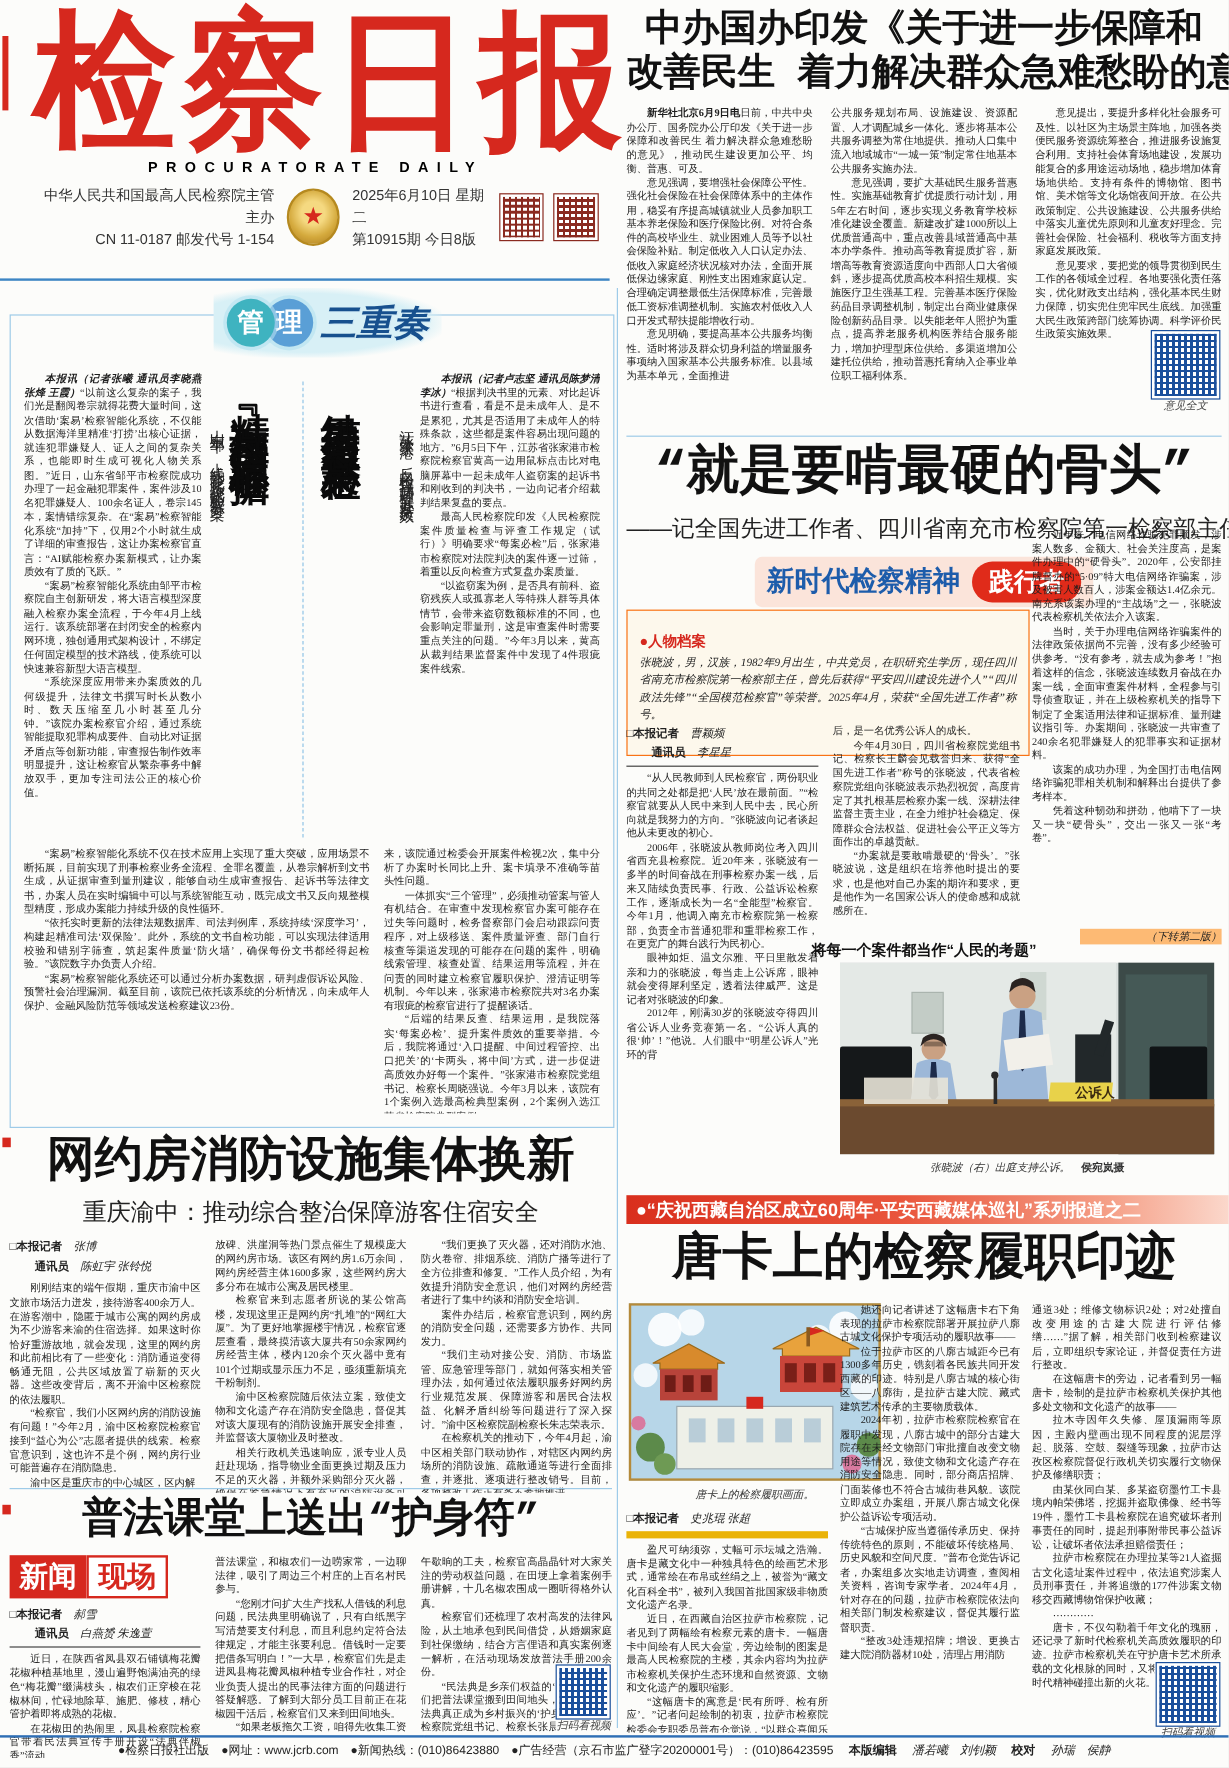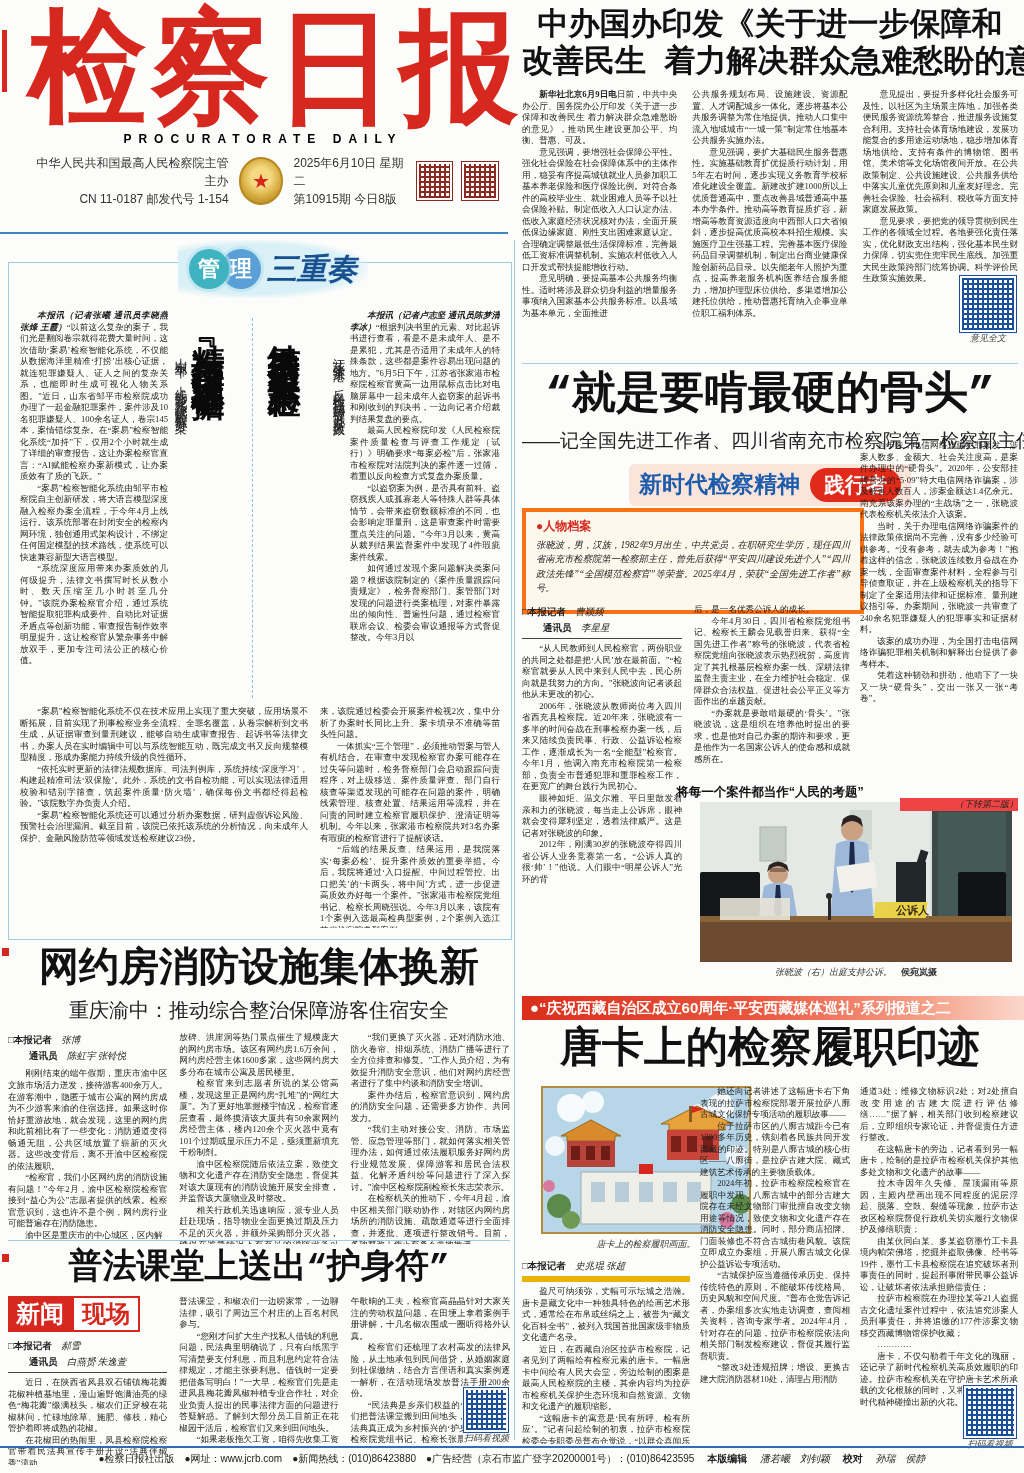--- a/index.html
+++ b/index.html
@@ -55,21 +55,21 @@
         font-family:"Liberation Sans",sans-serif;box-shadow:0 0 0 3px rgba(180,225,240,.6);}
   .gl-c1{background:#3fb3c0;z-index:2;}
   .gl-c2{background:#5a9fd6;margin-left:-8px;z-index:1;}
   .gl-rest{color:#17508e;font-weight:900;font-size:30px;font-style:italic;margin-left:6px;
         font-family:"Liberation Sans",sans-serif;text-shadow:1px 1px 0 #cfe8f4;}
   .spirit{background:#fbe4da;border-radius:6px;display:flex;align-items:center;
         padding:4px 10px;gap:10px;}
   .spirit .t{color:#1d5cab;font-weight:900;font-size:23px;font-family:"Liberation Sans",sans-serif;}
   .spirit .pill{background:#e02b1a;color:#fff;font-weight:900;font-size:21px;border-radius:20px;
         padding:3px 14px;font-family:"Liberation Sans",sans-serif;}
-  .profile{background:#fdf8ec;border:4px solid #f97316;padding:6px 10px;}
+  .profile{background:#fdf8ec;border:1px solid #f97316;padding:17px 10px;}
   .profile .ttl{color:#d6281e;font-weight:900;font-size:12px;font-family:"Liberation Sans",sans-serif;}
   .profile .bd{font-size:9.3px;font-style:italic;line-height:1.55;color:#222;text-align:justify;margin-top:3px;}
   .seriesbar{background:linear-gradient(90deg,#d92f1d 0%,#e9553c 45%,#f5a088 80%,#fbd9cd 100%);
         color:#fff;font-weight:900;font-size:15px;font-family:"Liberation Sans",sans-serif;
         display:flex;align-items:center;padding-left:8px;}
   .scene{display:inline-flex;font-family:"Liberation Sans",sans-serif;font-weight:900;font-size:24px;}
   .scene .s1{background:#d6281e;color:#fff;padding:2px 8px;}
   .scene .s2{background:#fff;color:#d6281e;border:2px solid #d6281e;padding:0 8px;}
   
   .footer{font-size:10px;color:#222;text-align:center;font-family:"Liberation Sans",sans-serif;}
@@ -156,21 +156,20 @@
   <div class="vsub abs" style="left:172px;top:348px;height:340px;">山东邹平：上线智能化系统赋能检察办案</div>
   <div class="vtitle abs" style="left:192px;top:318px;height:386px;">精准『打捞』锁定核心证据</div>
   <div class="vdash abs" style="left:252px;top:318px;height:380px;"></div>
   <div class="vtitle abs" style="left:268px;top:318px;height:386px;">结果运用做实『每案必检』</div>
   <div class="vsub abs" style="left:330px;top:348px;height:340px;">江苏张家港：反向检查找问题提升办案质效</div>
   <div class="col abs" style="left:350px;top:310px;width:150px;height:388px;">
     <p class="para"><b class="leaditalic">本报讯（记者卢志坚 通讯员陈梦清 李冰）</b><span>“根据判决书里的元素、对比起诉书进行查看，看是不是未成年人、是不是累犯，尤其是否适用了未成年人的特殊条款，这些都是案件容易出现问题的地方。”6月5日下午，江苏省张家港市检察院检察官黄高一边用鼠标点击比对电脑屏幕中一起未成年人盗窃案的起诉书和刚收到的判决书，一边向记者介绍裁判结果复盘的要点。</span></p>
     <div>
         <p class="para">最高人民检察院印发《人民检察院案件质量检查与评查工作规定（试行）》明确要求“每案必检”后，张家港市检察院对法院判决的案件逐一过筛，着重以反向检查方式复盘办案质量。</p>
         <p class="para">“以盗窃案为例，是否具有前科、盗窃残疾人或孤寡老人等特殊人群等具体情节，会带来盗窃数额标准的不同，也会影响定罪量刑，这是审查案件时需要重点关注的问题。”今年3月以来，黄高从裁判结果监督案件中发现了4件瑕疵案件线索。</p>
-        <p class="para">如何通过发现个案问题解决类案问题？根据该院制定的《案件质量跟踪问责规定》，检务督察部门、案管部门对发现的问题进行类案梳理，对案件暴露出的倾向性、普遍性问题，通过检察官联席会议、检委会审议通报等方式督促整改。今年3月以</p>
       </div>
   </div>
 
   <div class="col abs" style="left:20px;top:706px;width:288px;height:222px;">
     <div>
         <p class="para">“案易”检察智能化系统不仅在技术应用上实现了重大突破，应用场景不断拓展，目前实现了刑事检察业务全流程、全罪名覆盖，从卷宗解析到文书生成，从证据审查到量刑建议，能够自动生成审查报告、起诉书等法律文书，办案人员在实时编辑中可以与系统智能互动，既完成文书又反向规整模型精度，形成办案能力持续升级的良性循环。</p>
         <p class="para">“依托实时更新的法律法规数据库、司法判例库，系统持续‘深度学习’，构建起精准司法‘双保险’。此外，系统的文书自检功能，可以实现法律适用校验和错别字筛查，筑起案件质量‘防火墙’，确保每份文书都经得起检验。”该院数字办负责人介绍。</p>
         <p class="para">“案易”检察智能化系统还可以通过分析办案数据，研判虚假诉讼风险、预警社会治理漏洞。截至目前，该院已依托该系统的分析情况，向未成年人保护、金融风险防范等领域发送检察建议23份。</p>
       </div>
   </div>
@@ -256,21 +255,21 @@
   </div>
 
   <div class="col abs" style="left:860px;top:440px;width:158px;height:330px;">
     <div>
         <p class="para">近年来，电信网络诈骗犯罪频发，涉案人数多、金额大、社会关注度高，是案件办理中的“硬骨头”。2020年，公安部挂牌督办的“5·09”特大电信网络诈骗案，涉及被害人数百人，涉案金额达1.4亿余元。南充系该案办理的“主战场”之一，张晓波代表检察机关依法介入该案。</p>
         <p class="para">当时，关于办理电信网络诈骗案件的法律政策依据尚不完善，没有多少经验可供参考。“没有参考，就去成为参考！”抱着这样的信念，张晓波连续数月奋战在办案一线，全面审查案件材料，全程参与引导侦查取证，并在上级检察机关的指导下制定了全案适用法律和证据标准、量刑建议指引等。办案期间，张晓波一共审查了240余名犯罪嫌疑人的犯罪事实和证据材料。</p>
         <p class="para">该案的成功办理，为全国打击电信网络诈骗犯罪相关机制和解释出台提供了参考样本。</p>
         <p class="para">凭着这种韧劲和拼劲，他啃下了一块又一块“硬骨头”，交出一张又一张“考卷”。</p>
       </div>
   </div>
-  <div class="turnpage abs" style="left:900px;top:798px;width:118px;background:#ef4444;">（下转第二版）</div>
+  <div class="turnpage abs" style="left:900px;top:774px;width:118px;background:#fdba74;">（下转第二版）</div>
 
   <div class="abs" style="left:8px;top:946px;width:502px;height:290px;">
     <div class="headline" style="font-size:40px;">网约房消防设施集体换新</div>
     <div class="subhead" style="font-size:20px;margin-top:4px;">重庆渝中：推动综合整治保障游客住宿安全</div>
     <div style="display:flex;gap:12px;margin-top:8px;">
       <div style="width:160px;">
         <div class="reporter"><span>□本报记者</span>　<span class="nm">张博</span></div>
         <div class="reporter" style="text-indent:2.2em;"><span>通讯员</span>　<span class="nm">陈虹宇 张铃悦</span></div>
         <div class="col" style="height:172px;margin-top:4px;">
           <div>
@@ -334,21 +333,21 @@
           <div class="qr" style="width:40px;height:40px;"></div>
           <div class="qr-cap">扫码看视频</div>
         </div>
       </div>
     </div>
   </div>
 
   <div class="seriesbar abs" style="left:522px;top:996px;width:496px;height:24px;">●“庆祝西藏自治区成立60周年·平安西藏媒体巡礼”系列报道之二</div>
   <div class="headline abs" style="left:522px;top:1026px;width:496px;font-size:42px;">唐卡上的检察履职印迹</div>
 
-  <div class="abs" style="left:541px;top:1086px;width:210px;height:168px;">
+  <div class="abs" style="left:524px;top:1086px;width:210px;height:168px;">
     <svg width="210" height="148" viewBox="0 0 210 148">
       <rect width="210" height="148" fill="#b7d6e8"></rect>
       <rect x="0" y="0" width="210" height="148" fill="none" stroke="#b58a3a" stroke-width="4"></rect>
       <circle cx="30" cy="22" r="14" fill="#fff" opacity=".9"></circle>
         <circle cx="52" cy="16" r="11" fill="#fff" opacity=".85"></circle>
       <circle cx="180" cy="20" r="13" fill="#fff" opacity=".9"></circle>
         <circle cx="158" cy="28" r="10" fill="#fff" opacity=".8"></circle>
       <circle cx="14" cy="60" r="10" fill="#fff" opacity=".8"></circle>
         <circle cx="196" cy="70" r="11" fill="#fff" opacity=".8"></circle>
       <path d="M120 38 l36 -18 36 18 -8 0 0 6 -56 0 0 -6 z" fill="#e8a23c" stroke="#9a6a1a"></path>

